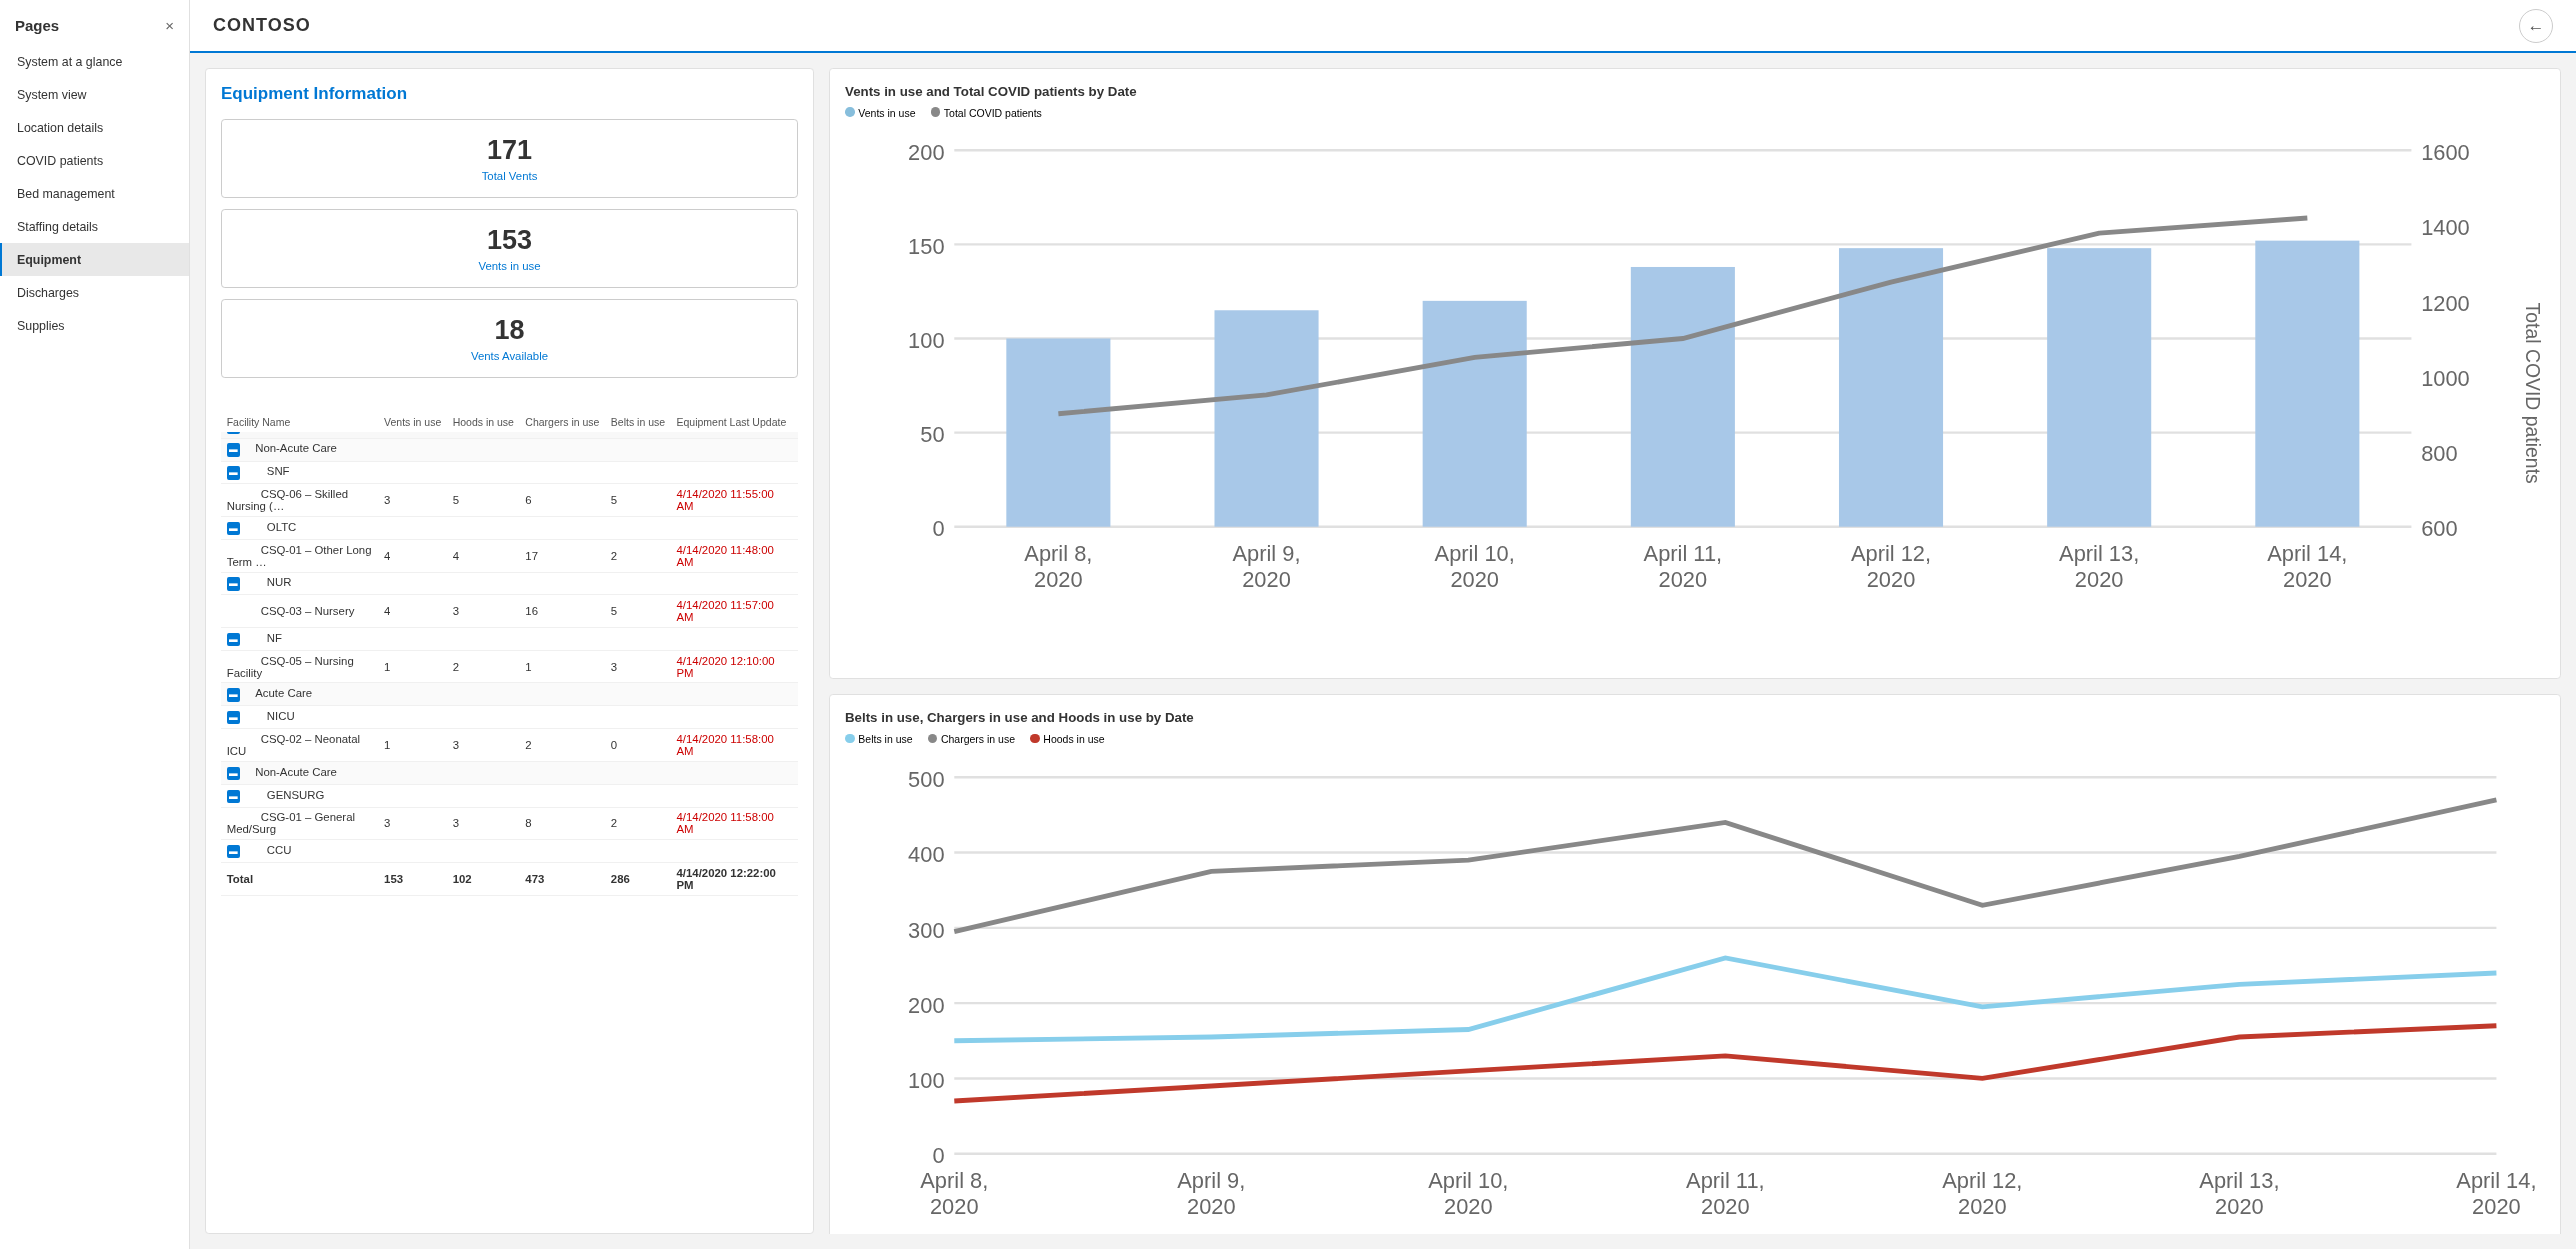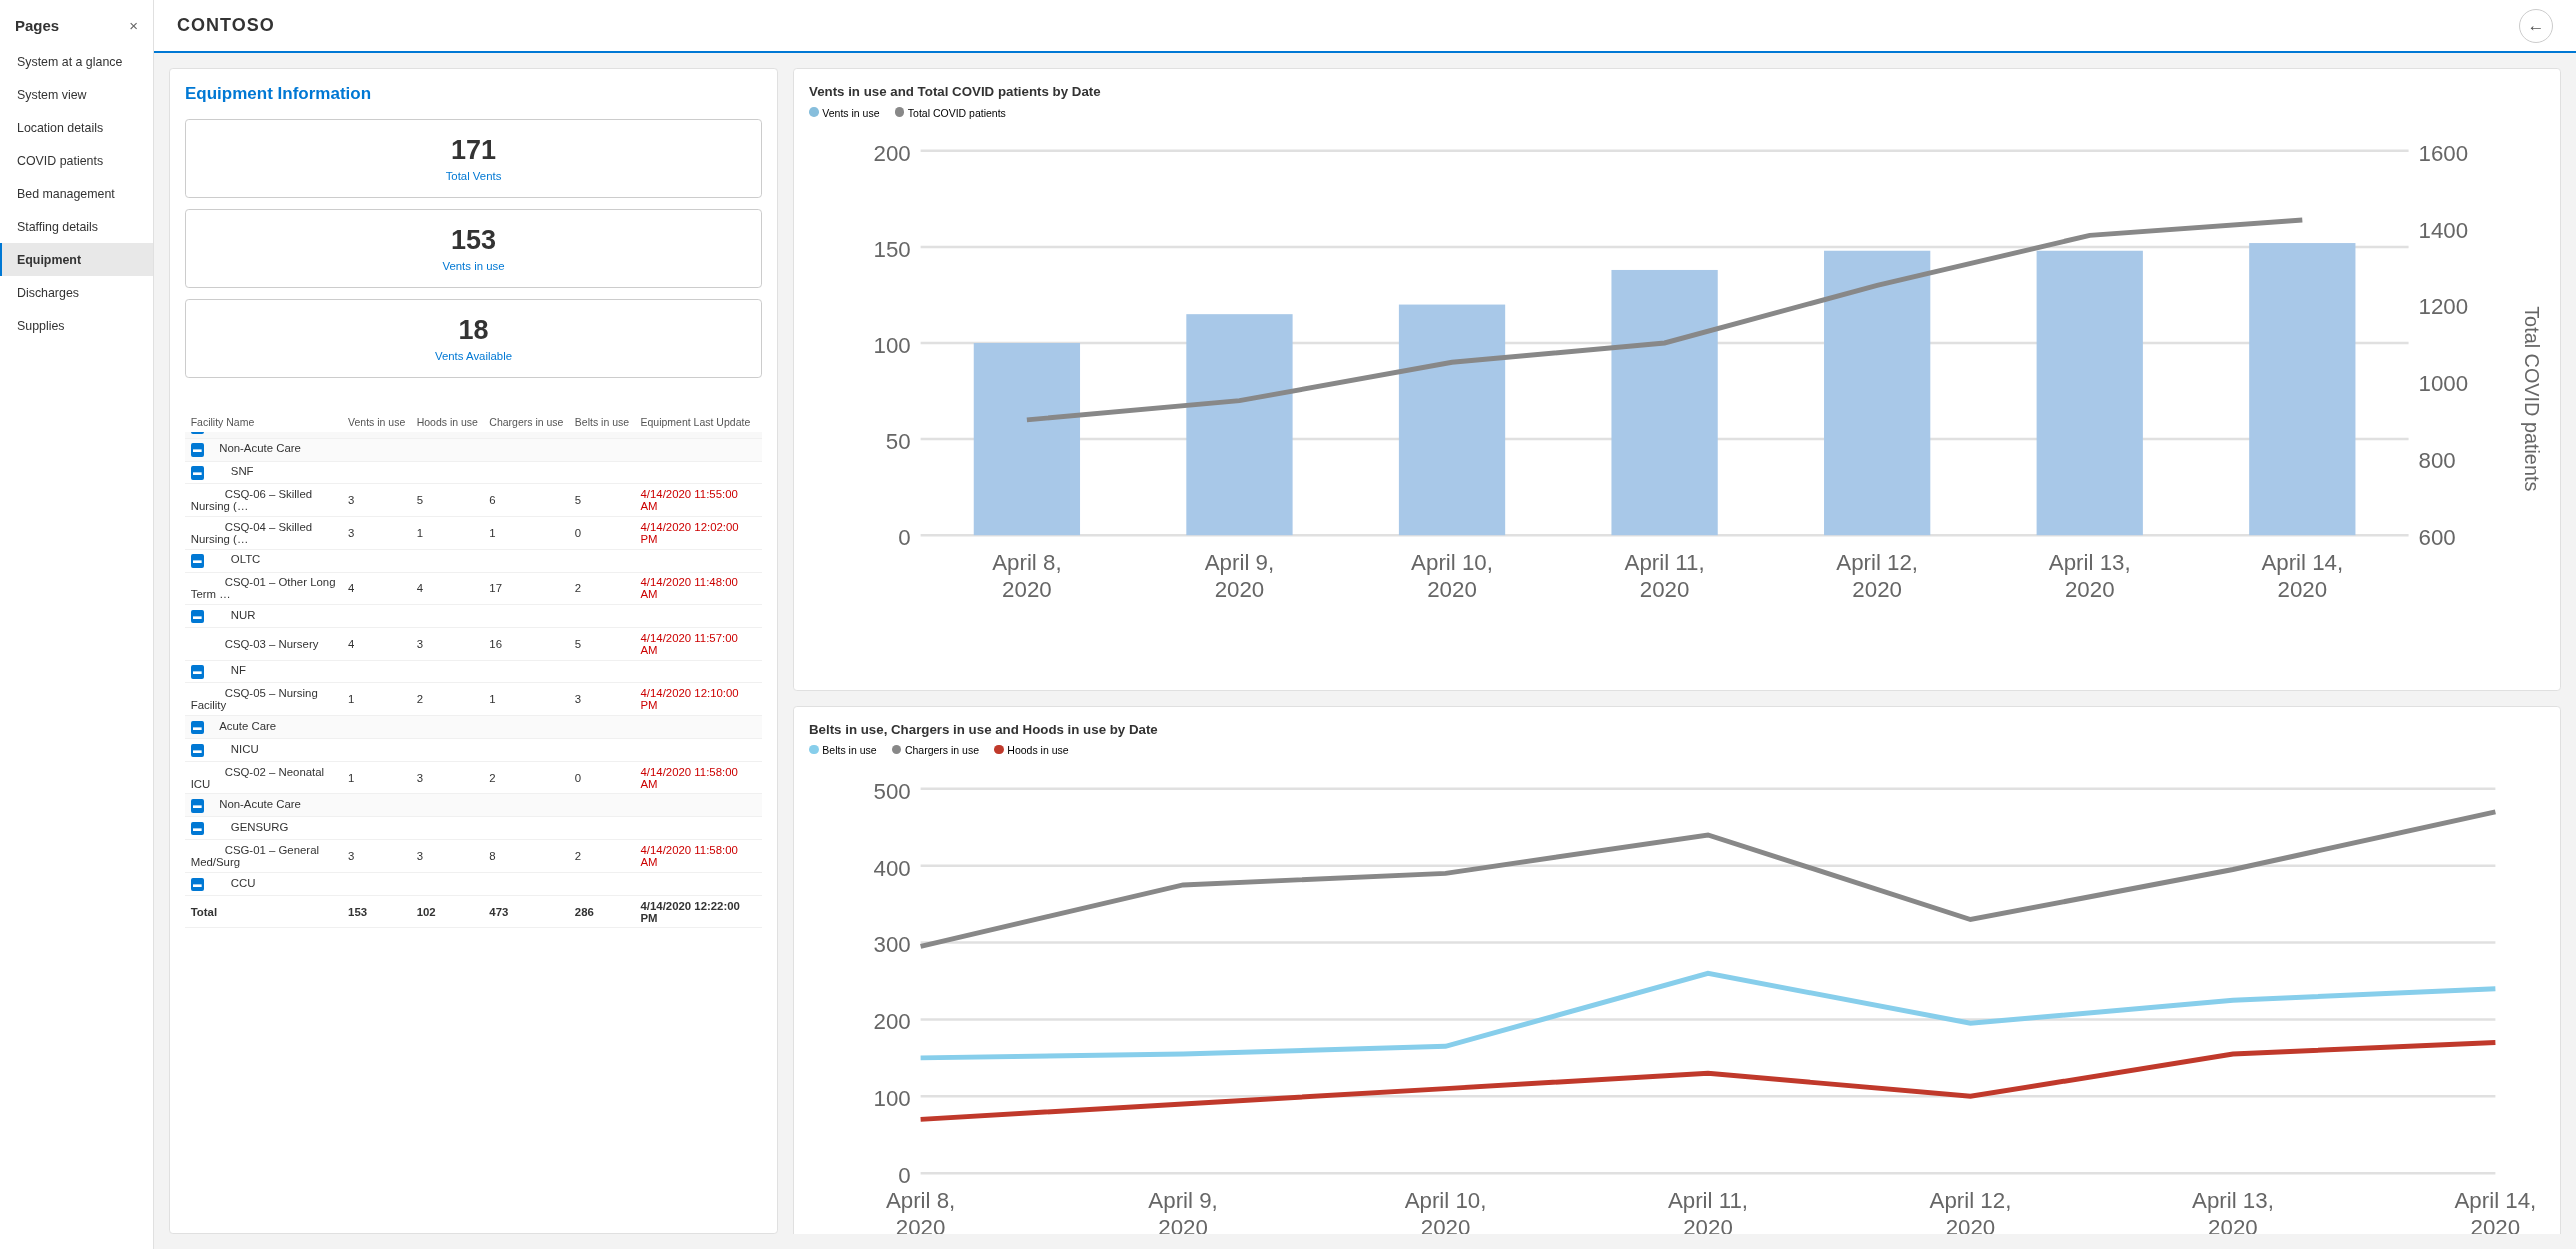--- a/index.html
+++ b/index.html
@@ -1,20 +1,20 @@
 <!DOCTYPE html>
 <html style="font-size:15px"><head>
   <meta charset="utf-8">
   <style>
     * { box-sizing: border-box; margin: 0; padding: 0; }
     body { font-family: 'Segoe UI', Arial, sans-serif; background: #f3f3f3; display: flex; height: 100vh; overflow: hidden; font-size: 12.4px; }
 
     
     .sidebar {
-      width: 154px;
+      width: 190px;
       background: #fff;
       border-right: 1px solid #e0e0e0;
       display: flex;
       flex-direction: column;
       flex-shrink: 0;
     }
     .sidebar-header {
       display: flex;
       align-items: center;
       justify-content: space-between;
@@ -318,28 +318,20 @@
     <td></td>
     <td class=""></td>
               </tr>
               <tr>
                 <td><span class="indent-3">CSQ-06 – Skilled Nursing (…</span></td>
     <td>3</td>
     <td>5</td>
     <td>6</td>
     <td>5</td>
     <td class="date-red">4/14/2020 11:55:00 AM</td>
-              </tr>
-              <tr>
-                <td><span class="indent-3">CSQ-04 – Skilled Nursing (…</span></td>
-    <td>3</td>
-    <td>1</td>
-    <td>1</td>
-    <td>0</td>
-    <td class="date-red">4/14/2020 12:02:00 PM</td>
               </tr>
               <tr class="row-subsubgroup">
                 <td><span class="expand-icon">▬</span><span class="indent-2">OLTC</span></td>
     <td></td>
     <td></td>
     <td></td>
     <td></td>
     <td class=""></td>
               </tr>
               <tr>

